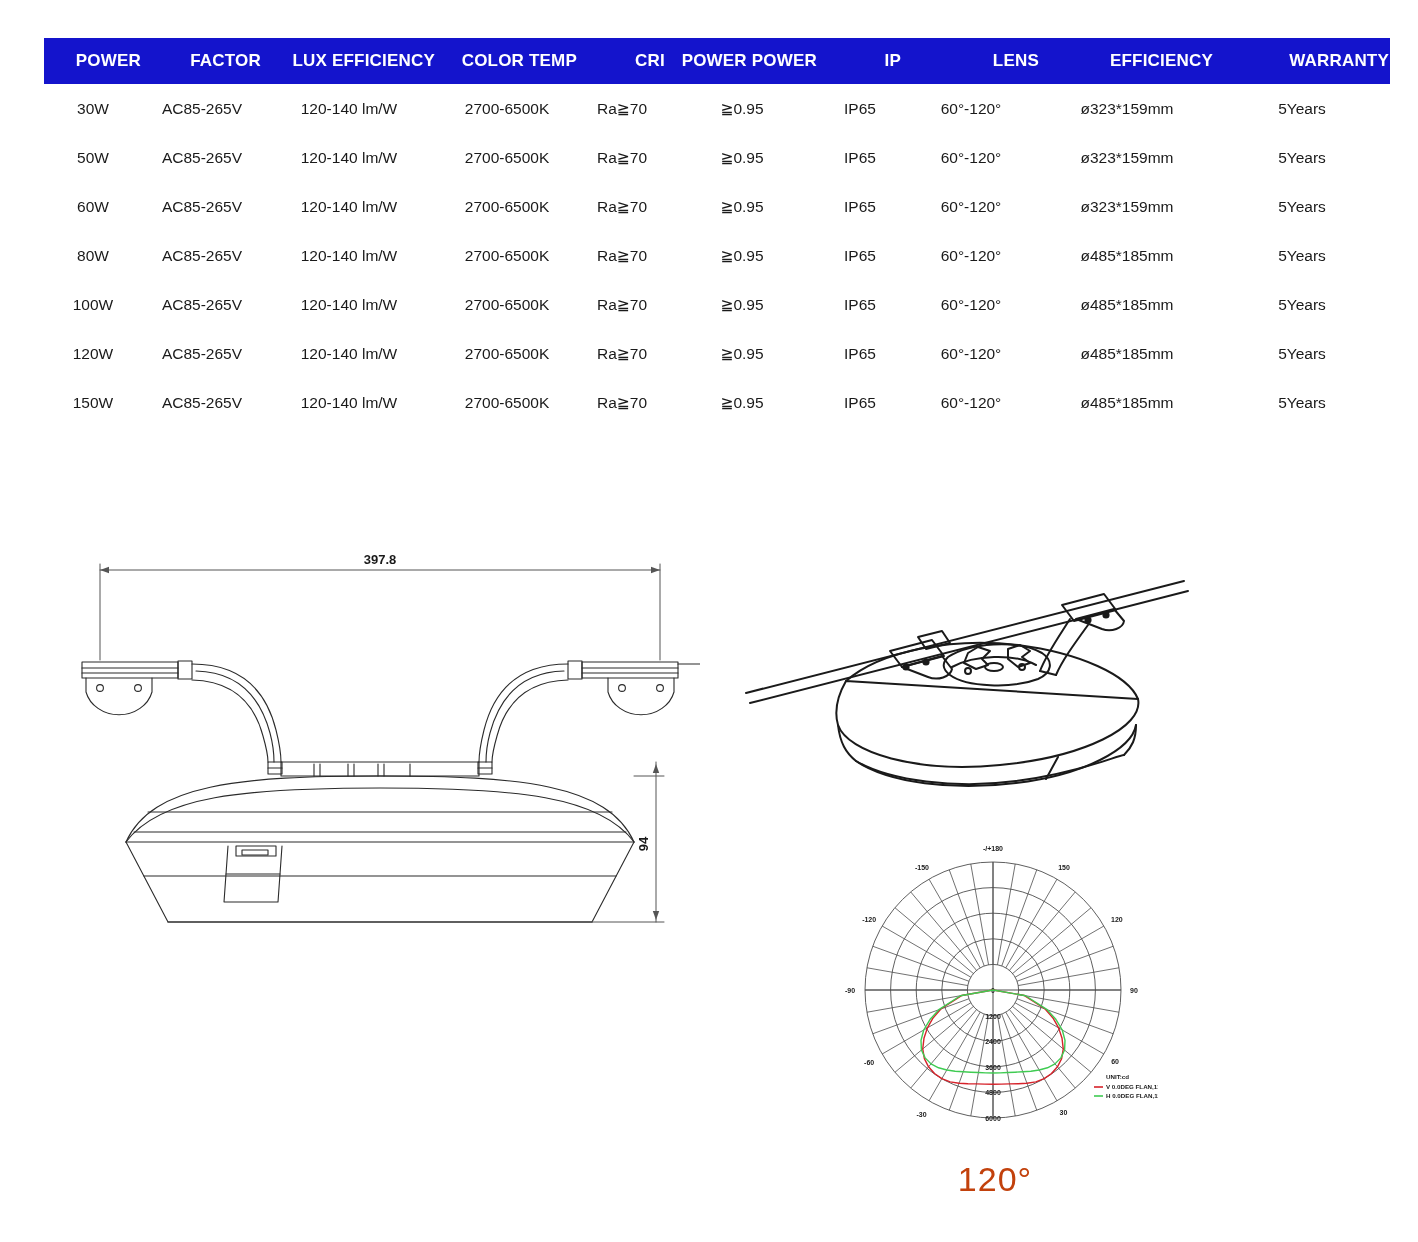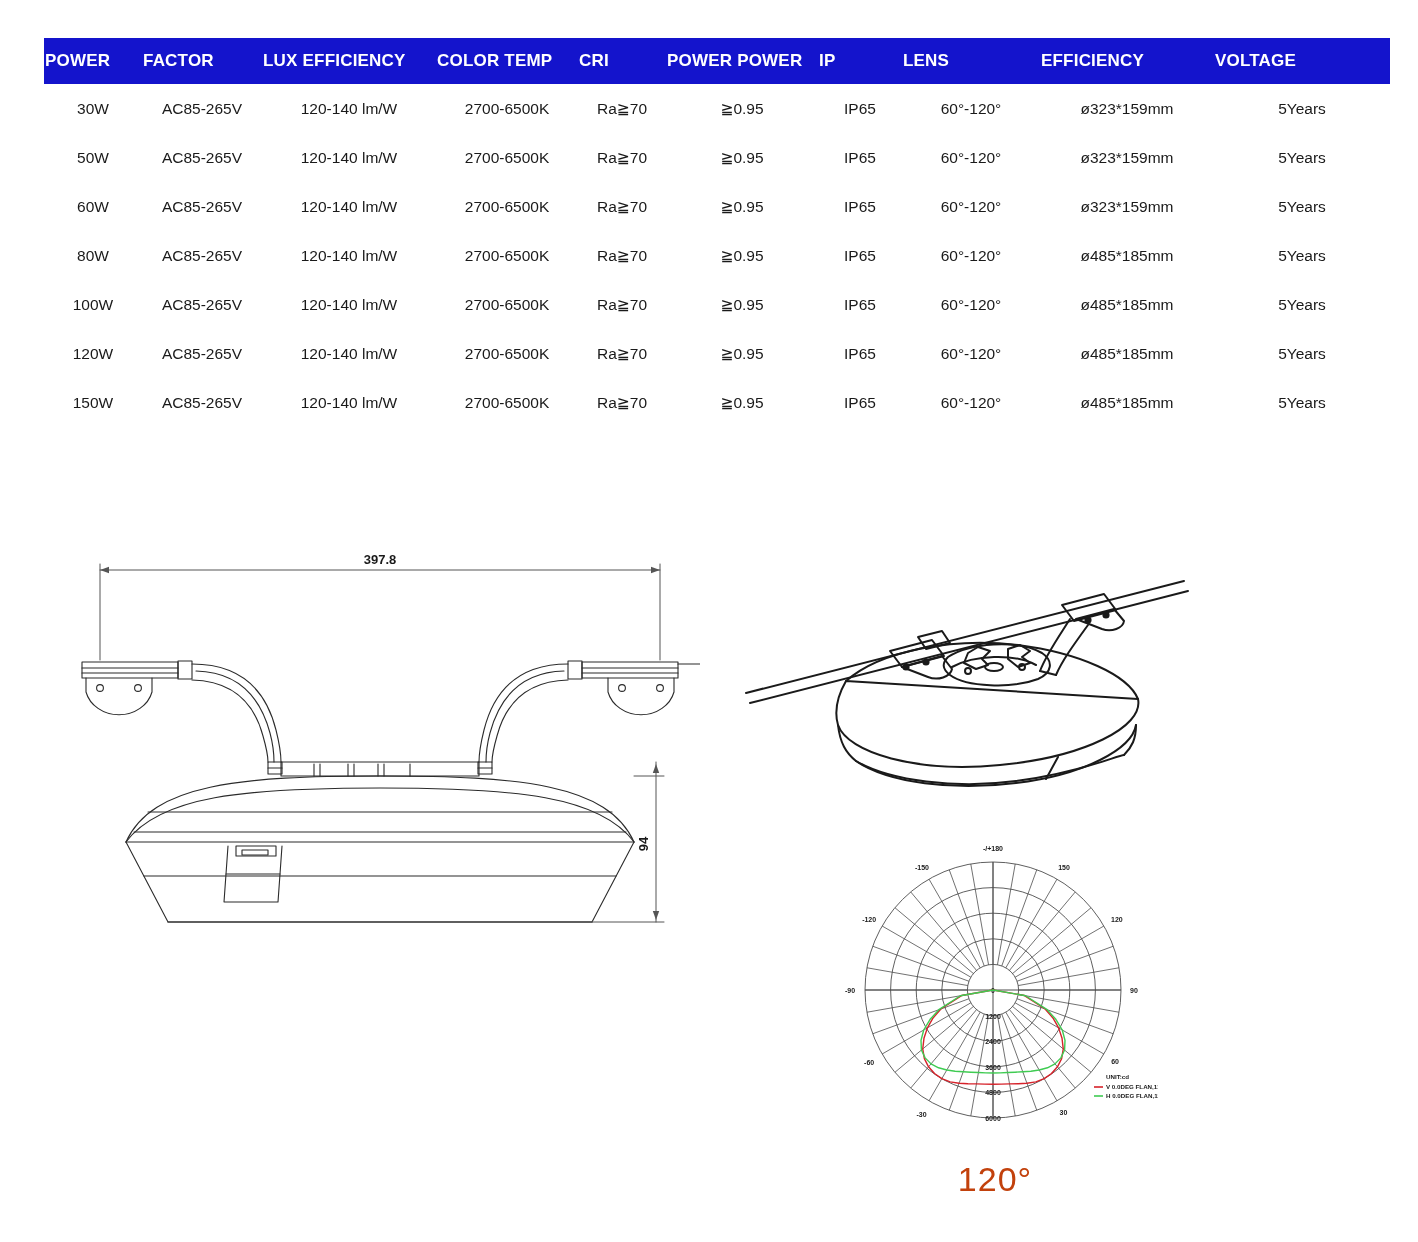--- a/index.html
+++ b/index.html
@@ -3,21 +3,21 @@
 <meta charset="utf-8">
 <style>
   html,body{margin:0;padding:0;background:#ffffff;}
   body{width:1418px;height:1242px;position:relative;font-family:"Liberation Sans",sans-serif;overflow:hidden;}
 
   
   #spec-table-wrap{position:absolute;left:44px;top:38px;width:1326px;}
   table.spec{border-collapse:collapse;width:100%;table-layout:fixed;}
   table.spec thead th{
     background:#1414cc;color:#ffffff;font-size:17px;font-weight:bold;
-    height:44px;vertical-align:middle;text-align:left;letter-spacing:0.2px;
+    height:44px;vertical-align:middle;text-align:right;letter-spacing:0.2px;
     white-space:nowrap;
   }
   table.spec tbody td{
     height:47px;vertical-align:middle;text-align:center;
     font-size:15.5px;color:#1a1a1a;white-space:nowrap;font-weight:400;
   }
   td.lens-cell{font-weight:bold;font-size:16px;}
   
   .c0{width:96px}.c1{width:118px}.c2{width:172px}.c3{width:140px}
   .c4{width:86px}.c5{width:150px}.c6{width:82px}.c7{width:136px}
@@ -45,21 +45,21 @@
       <tr>
         <th class="c0">POWER</th>
         <th class="c1">FACTOR</th>
         <th class="c2">LUX EFFICIENCY</th>
         <th class="c3">COLOR TEMP</th>
         <th class="c4">CRI</th>
         <th class="c5">POWER POWER</th>
         <th class="c6">IP</th>
         <th class="c7">LENS</th>
         <th class="c8">EFFICIENCY</th>
-        <th class="c9">VOLTAGE</th>
+        <th class="c9">WARRANTY</th>
       </tr>
     </thead>
     <tbody id="spec-body">
         <tr>
           <td class="c0">30W</td>
           <td class="c1">AC85-265V</td>
           <td class="c2">120-140 lm/W</td>
           <td class="c3">2700-6500K</td>
           <td class="c4">Ra≧70</td>
           <td class="c5">≧0.95</td>

